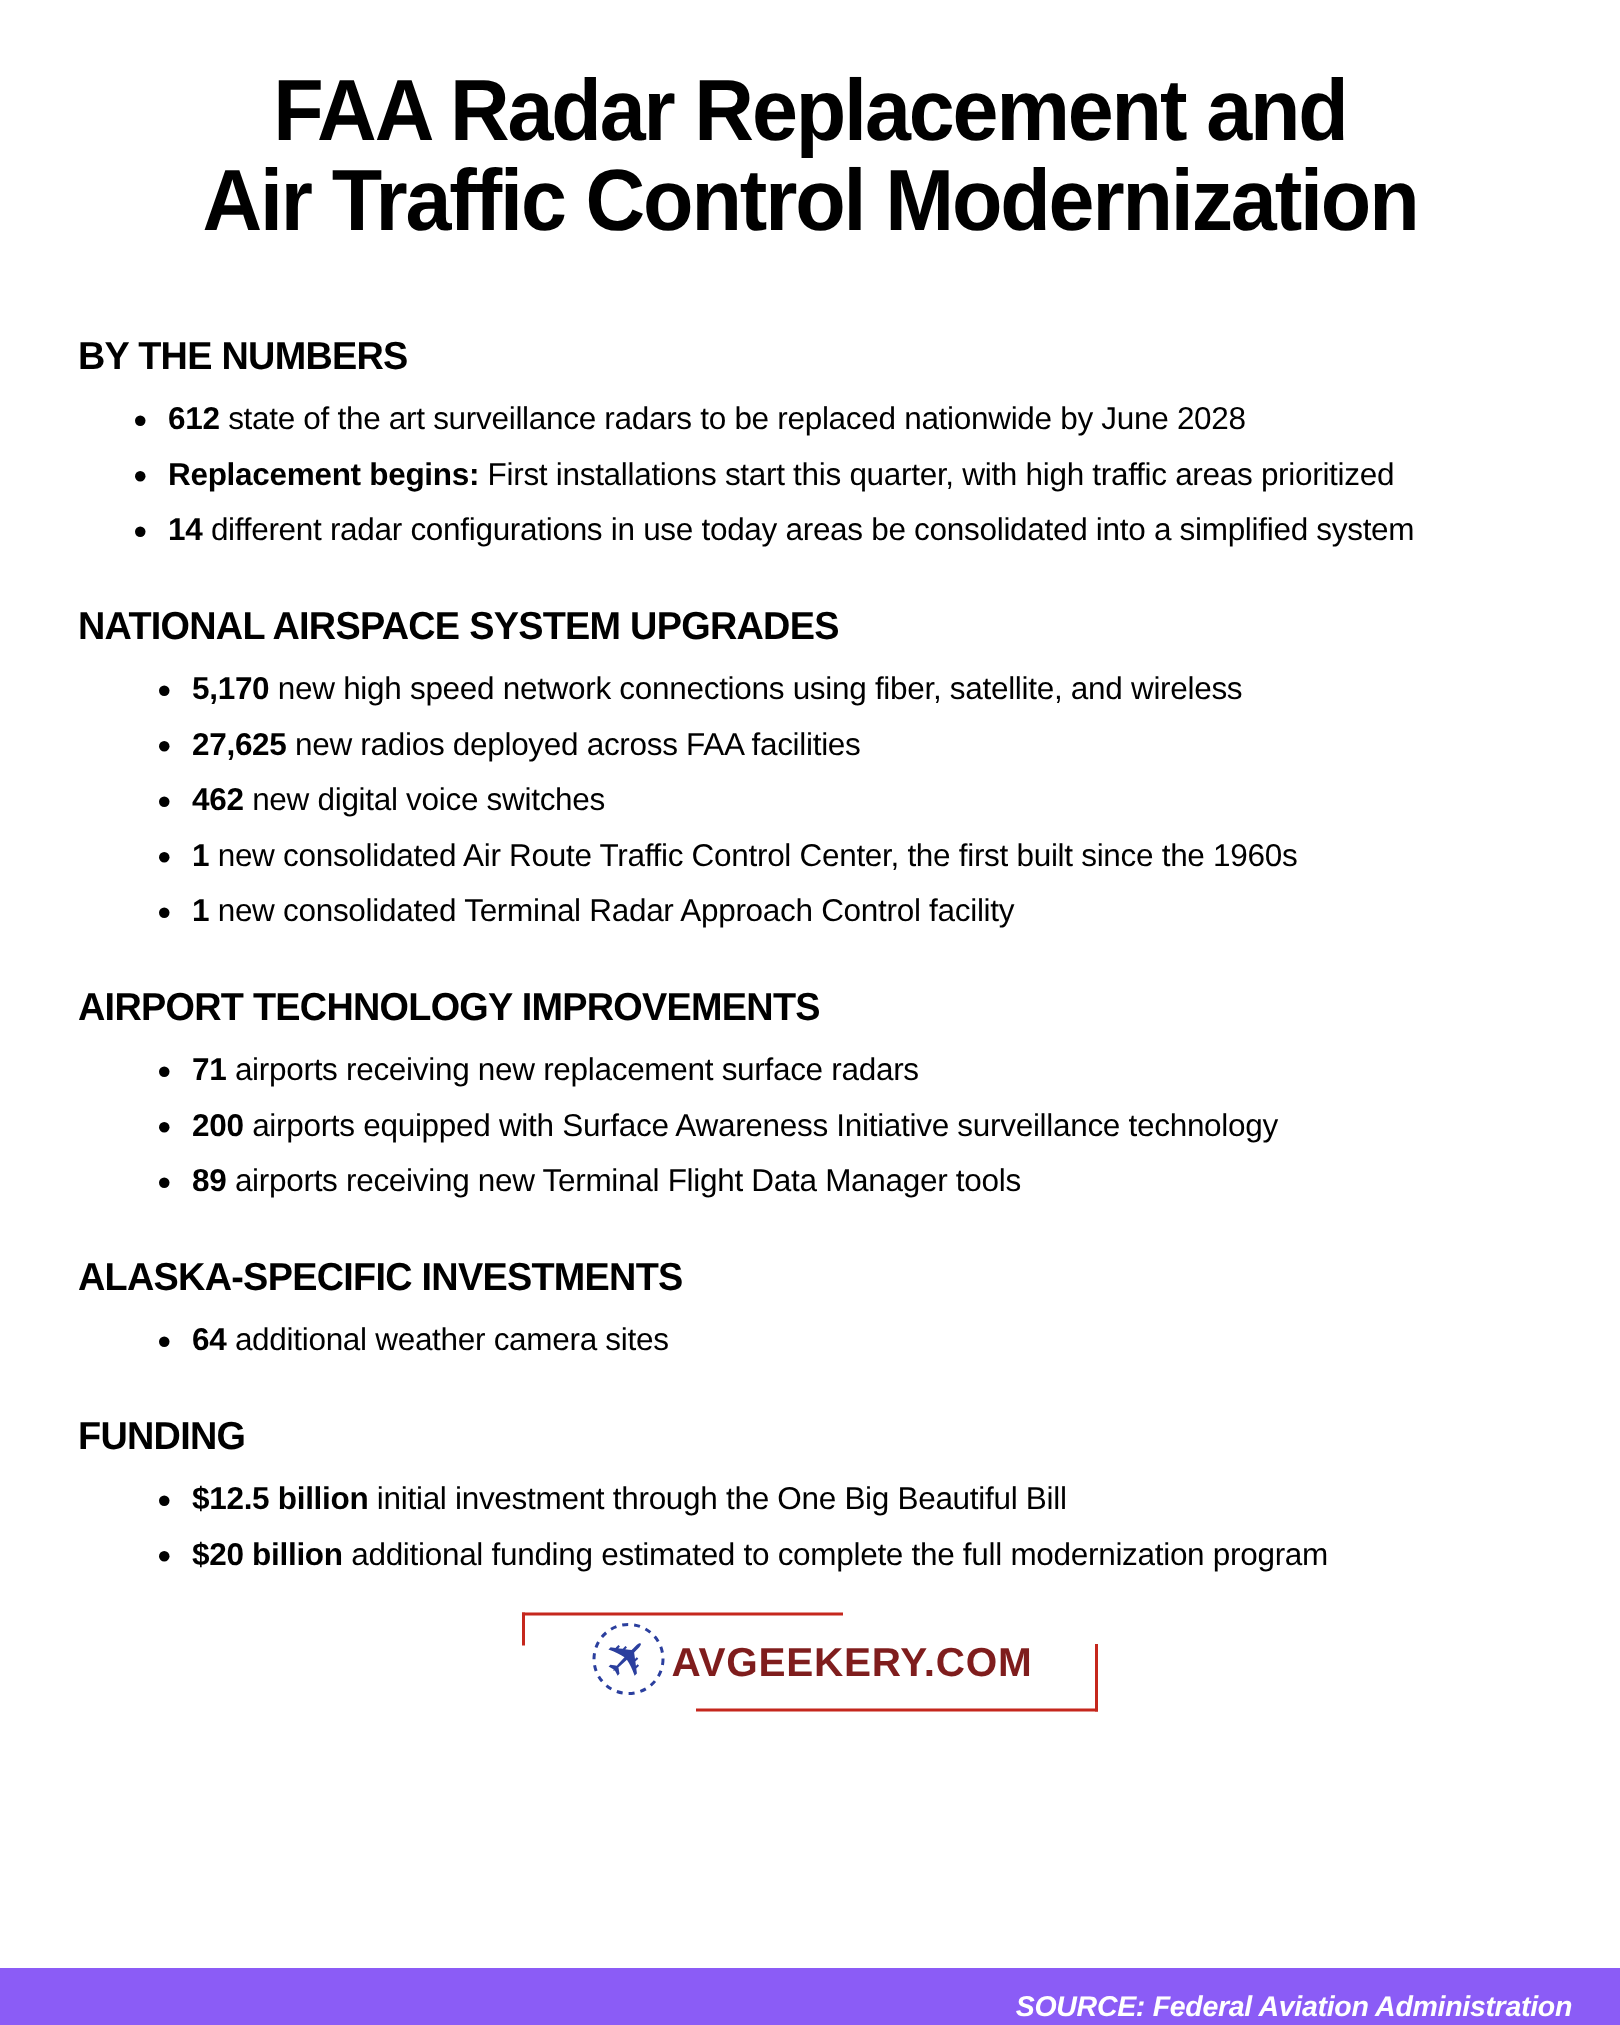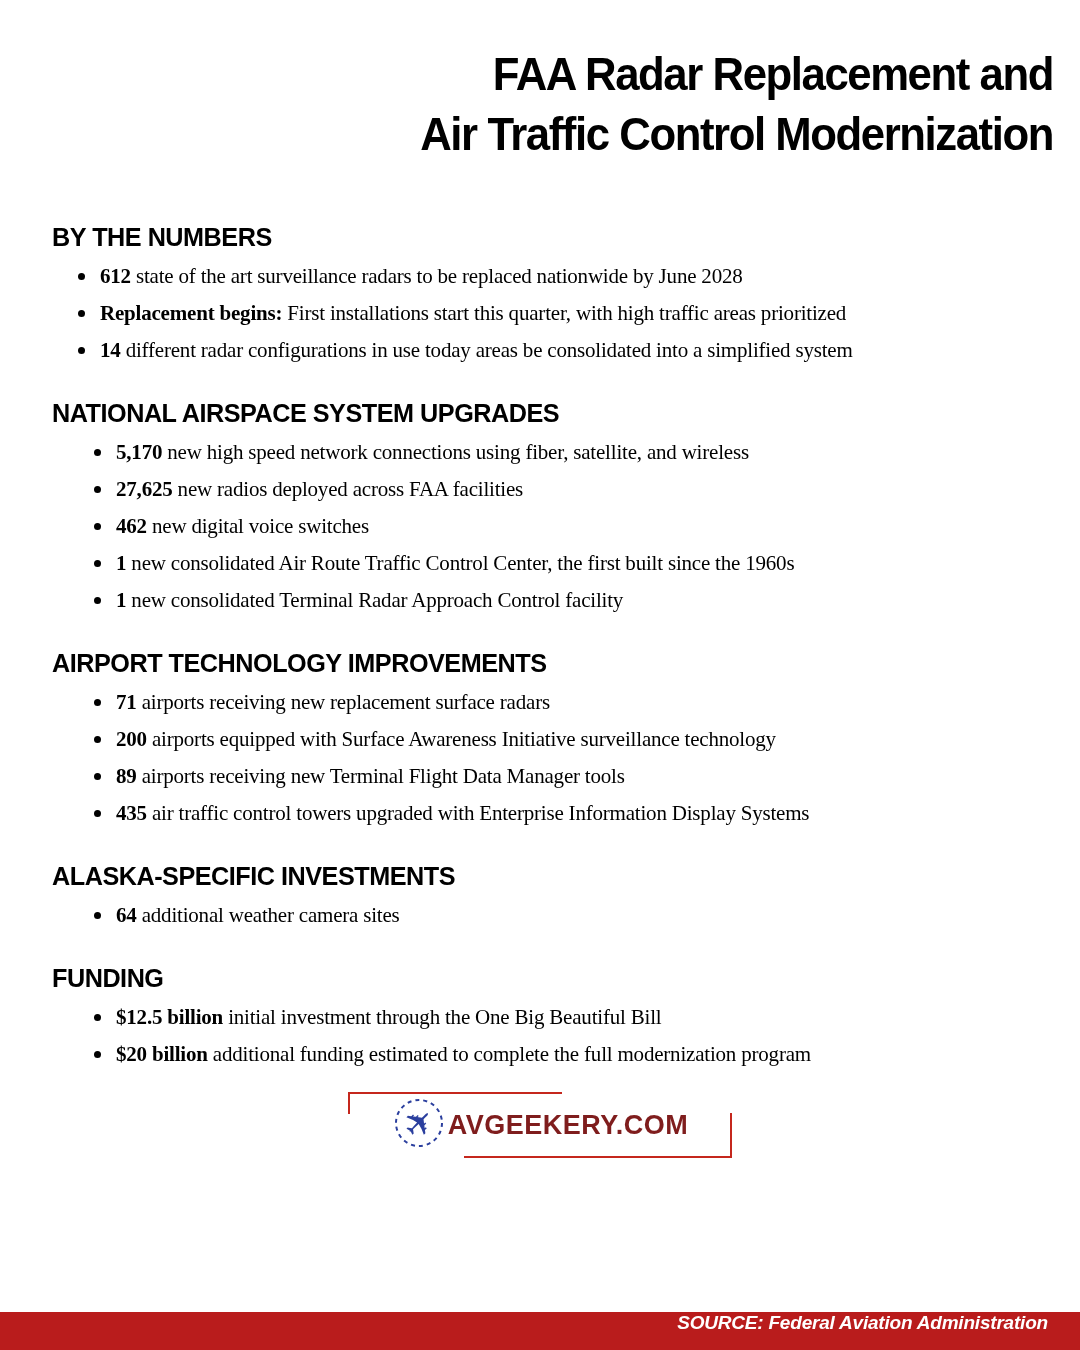--- a/index.html
+++ b/index.html
@@ -12,41 +12,41 @@
   }
   .page {
     position: relative;
     width: 1080px; height: 1350px;
     overflow: hidden;
     background: #ffffff;
   }
   
   .title {
     margin: 44px 0 0 0;
-    text-align: right;
+    text-align: center;
     font-weight: 700;
-    font-size: 46px;
+    font-size: 58px;
     line-height: 60px;
     letter-spacing: -1.5px;
   }
   .title .title-line { display: block; transform: scaleX(0.95); }
 
   
   .content { padding: 0 40px 0 52px; }
   .section h2 {
     font-size: 26px;
     font-weight: 700;
     letter-spacing: -0.5px;
     line-height: 30px;
     margin: 36px 0 12px 0;
     transform-origin: left center;
     transform: scaleX(0.97);
   }
   .section.first h2 { margin-top: 58px; }
-  .section ul { list-style: none; margin: 4px; padding: 0 0 0 38px; font-family: Liberation Serif, serif; }
+  .section ul { list-style: none; margin: 16px; padding: 0 0 0 38px; }
   .section.first ul { padding-left: 22px; }
   .section li {
     position: relative;
     font-size: 21px;
     line-height: 24px;
     margin-bottom: 13px;
     padding-left: 22px;
     letter-spacing: -0.2px;
   }
   .section li::before {
@@ -87,22 +87,22 @@
     color: #7f1d1d;
     font-weight: 700;
     font-size: 27px;
     letter-spacing: 0.5px;
   }
 
   
   .source-bar {
     position: absolute; left: 0; bottom: 0;
     width: 100%; height: 38px;
-    background: #b91c1c;
-    display: flex; align-items: flex-start; justify-content: flex-end;
+    background: #8b5cf6;
+    display: flex; align-items: flex-end; justify-content: flex-end;
     padding-right: 32px;
   }
   .source-text {
     color: #ffffff;
     font-weight: 700;
     font-style: italic;
     font-size: 19px;
     letter-spacing: -0.2px;
   }
 </style>
@@ -137,21 +137,20 @@
         <li><strong>1</strong><span> new consolidated Terminal Radar Approach Control facility</span></li>
       </ul>
     </div>
 
     <div class="section">
       <h2>AIRPORT TECHNOLOGY IMPROVEMENTS</h2>
       <ul>
         <li><strong>71</strong><span> airports receiving new replacement surface radars</span></li>
         <li><strong>200</strong><span> airports equipped with Surface Awareness Initiative surveillance technology</span></li>
         <li><strong>89</strong><span> airports receiving new Terminal Flight Data Manager tools</span></li>
-        <li><strong>435</strong><span> air traffic control towers upgraded with Enterprise Information Display Systems</span></li>
       </ul>
     </div>
 
     <div class="section">
       <h2>ALASKA-SPECIFIC INVESTMENTS</h2>
       <ul>
         <li><strong>64</strong><span> additional weather camera sites</span></li>
       </ul>
     </div>
 

